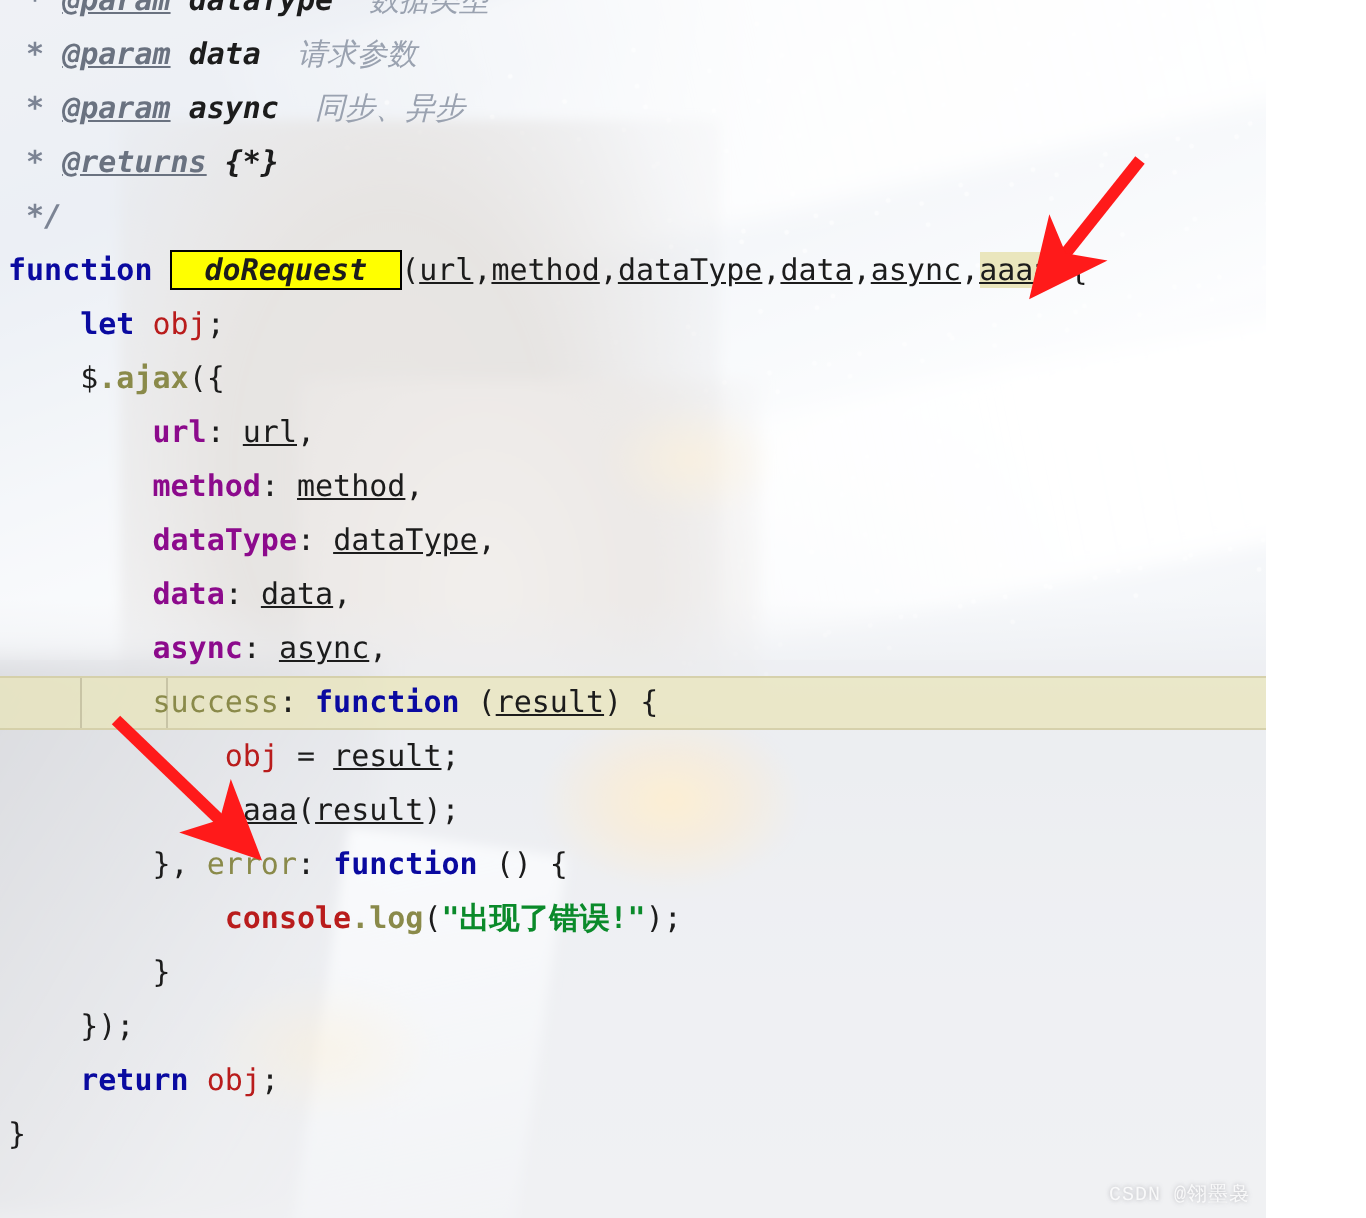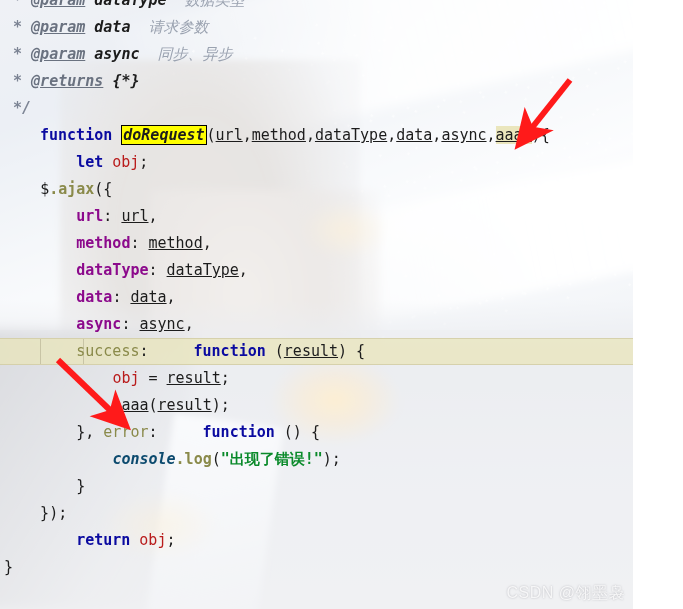--- a/index.html
+++ b/index.html
@@ -133,47 +133,47 @@
     padding: 0;
     font-family: "DejaVu Sans Mono", "Liberation Mono", monospace;
     font-size: 15px;
     line-height: 27px;
     white-space: pre;
     color: #1c1c1c;
   }
   .line { height: 27px; padding-left: 4px; }
 
   
-  .kw        { color: #0a0aa0; font-weight: bold; margin-left: 36px; }      
+  .kw        { color: #0a0aa0; font-weight: bold; }      
   .fn-name   { color: #1c1c1c; font-style: italic; font-weight: bold;
-               background: #ffff00; border: 1px solid #000; padding: 0 1px; }
+               background: #ffff00; border: 1px solid #000; padding: 0 16px; }
   .param     { color: #1c1c1c; text-decoration: underline; }
   .param-hl  { color: #1c1c1c; text-decoration: underline; background: #eae6bd; }
   .ident     { color: #1c1c1c; }
   .localvar  { color: #b91c1c; }                          
   .prop      { color: #8c0a8c; font-weight: bold; }       
   .propdim   { color: #8a8a4a; text-align: right; }                          
   .member    { color: #8a8a4a; font-weight: bold; }                          
-  .objname   { color: #0c4a6e; font-style: italic; font-weight: bold; } 
+  .objname   { color: #b91c1c; font-weight: bold; } 
   .str       { color: #0a8a2a; font-weight: bold; }
   .punct     { color: #1c1c1c; }
   .cmt       { color: #7c8494; font-style: italic; font-weight: bold; }
   .cmt-tag   { color: #6a7280; font-style: italic; font-weight: bold; text-decoration: underline; }
   .cmt-arg   { color: #1c1c1c; font-style: italic; font-weight: bold; }
   .cmt-cn    { color: #9aa2b0; font-style: italic; }
 
   
   .arrow { position: absolute; pointer-events: none; }
 
   
   #watermark {
     position: absolute;
     right: 8px; bottom: 5px;
-    font-family: Liberation Sans, sans-serif;
-    font-size: 16px;
+    font-family: Liberation Mono, monospace;
+    font-size: 10px;
     color: rgba(255,255,255,0.82);
     text-shadow: 0 0 2px rgba(120,120,130,0.5);
     letter-spacing: .5px;
   }
 </style>
 </head>
 <body>
 
 <div id="editor">
 

